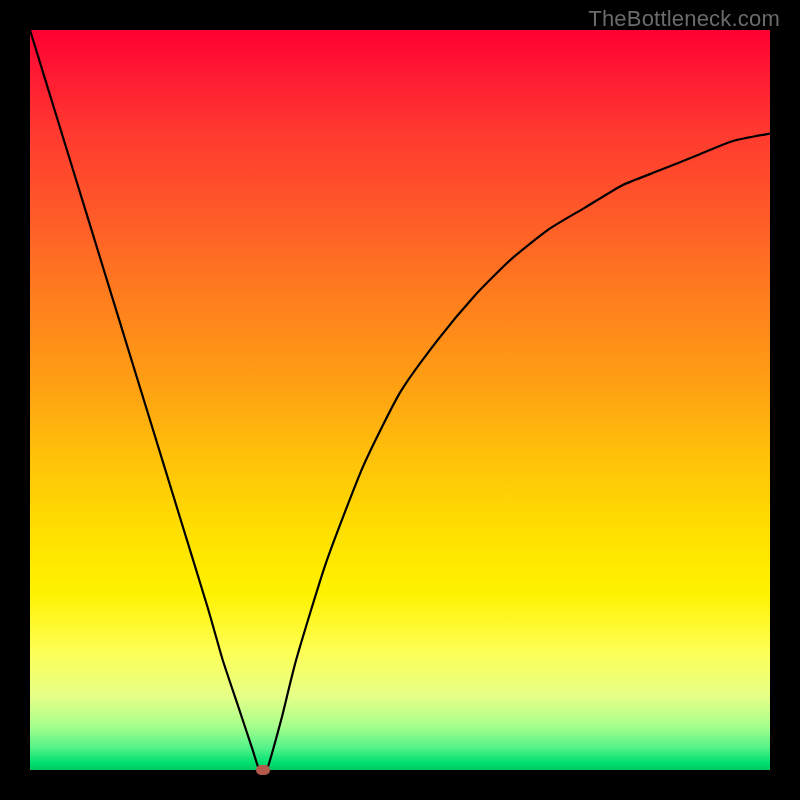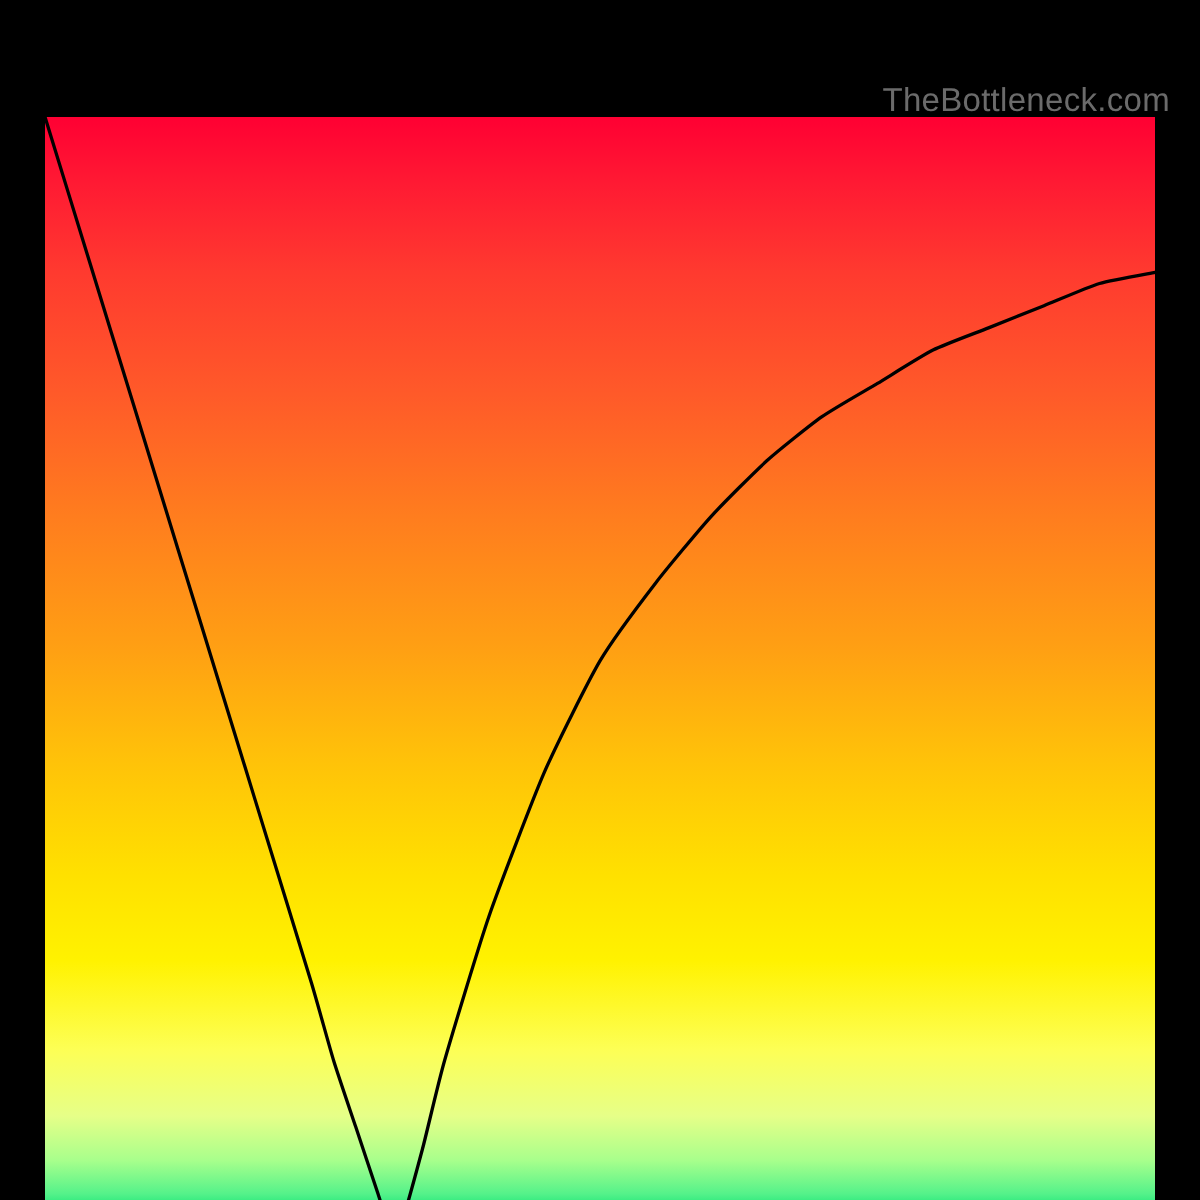--- a/index.html
+++ b/index.html
@@ -11,21 +11,20 @@
     font-family: Arial, Helvetica, sans-serif;
     overflow: hidden;
   }
   .frame {
     position: absolute;
     left: 0;
     top: 0;
     width: 800px;
     height: 582px;
     background: #000;
-    margin-top: 48px;
   }
   .plot {
     position: absolute;
     left: 30px;
     top: 30px;
     width: 740px;
     height: 740px;
     
     background: linear-gradient(
       to bottom,

